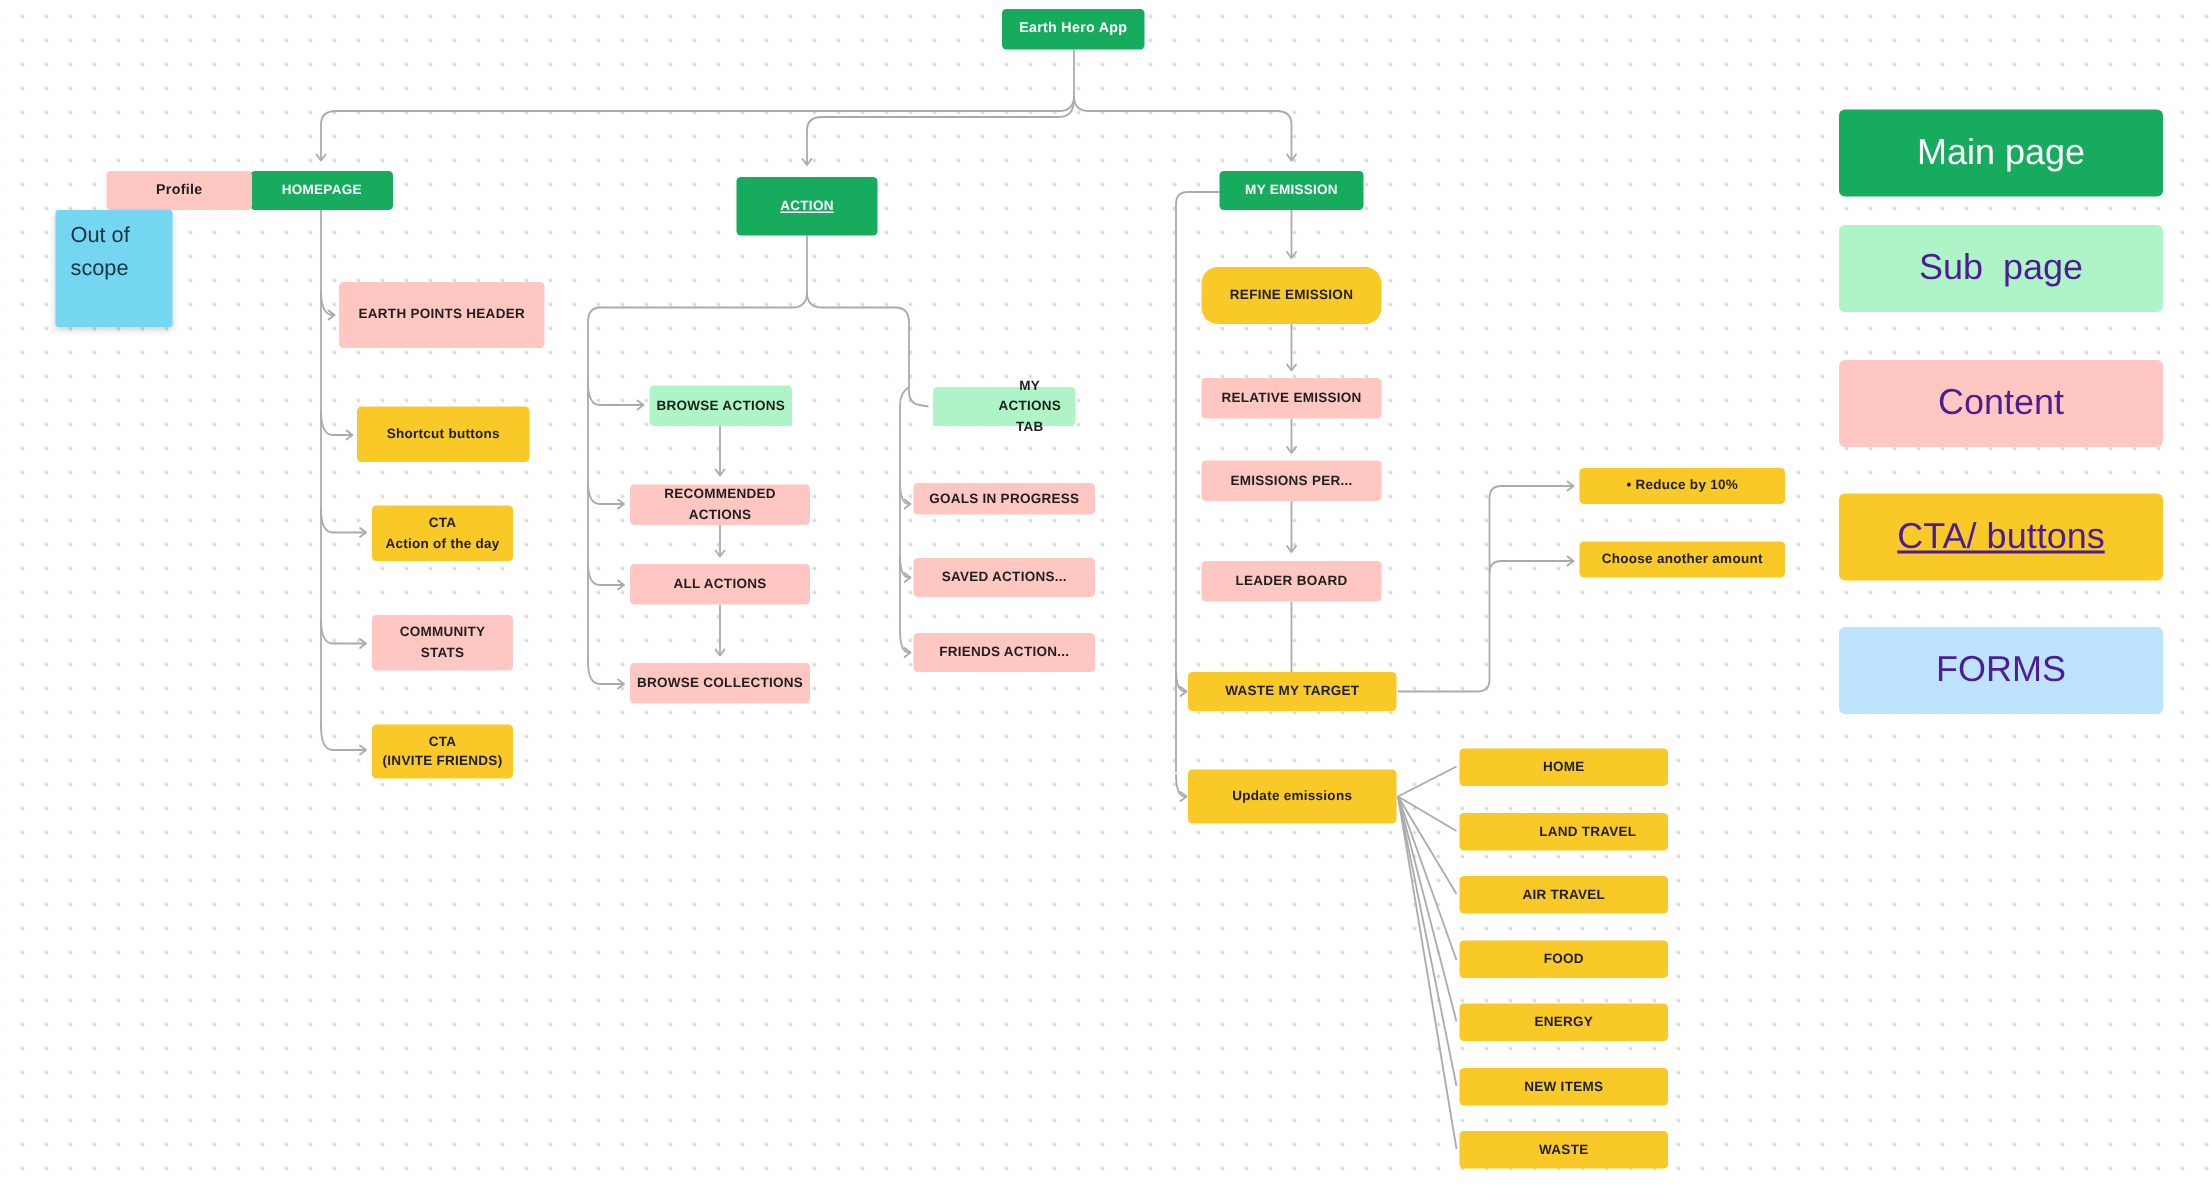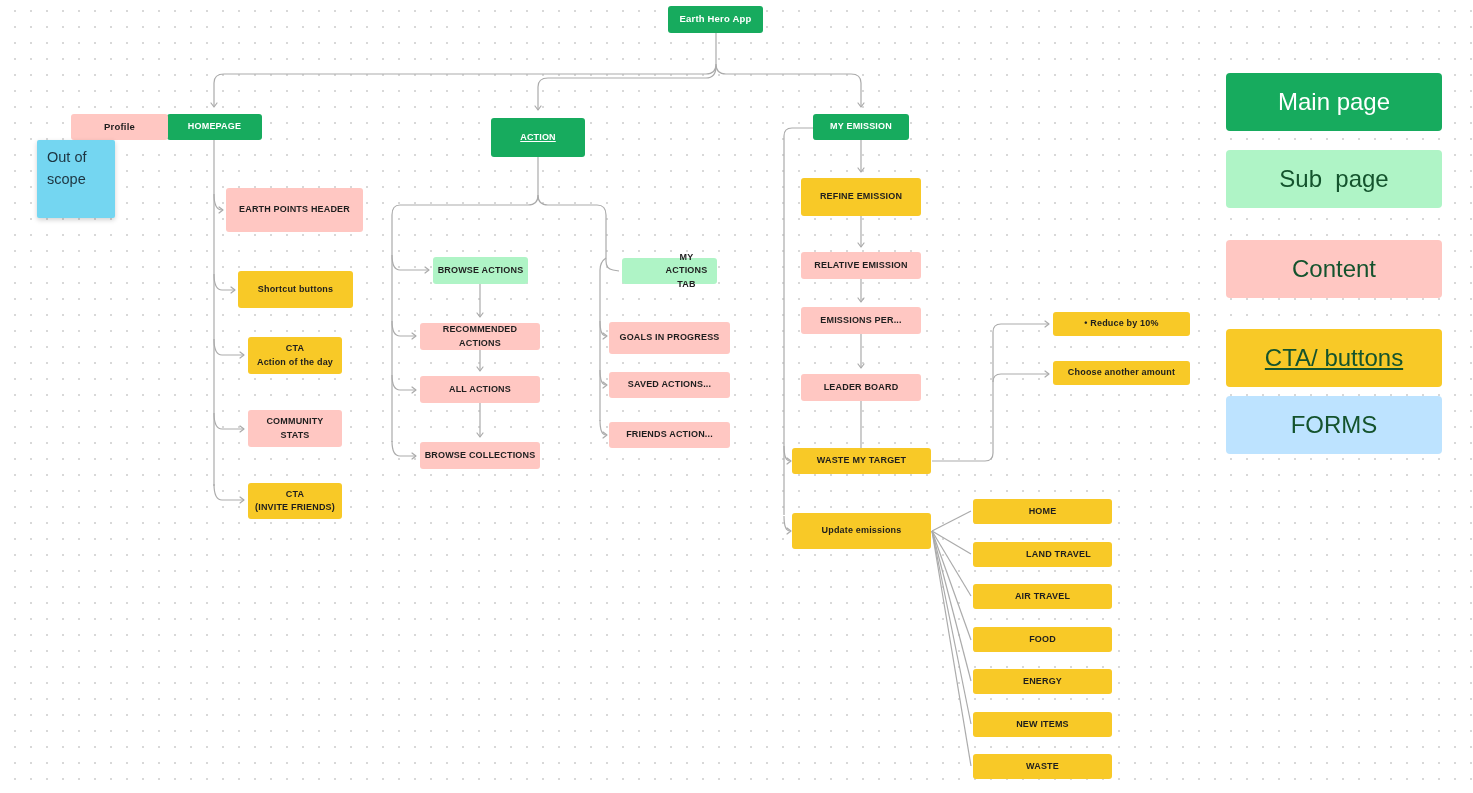--- a/index.html
+++ b/index.html
@@ -50,51 +50,51 @@
   .n-shortcut{left:238px;top:271px;width:115px;height:37px;}
   .n-cta-day{left:248px;top:337px;width:94px;height:37px;}
   .n-community{left:248px;top:410px;width:94px;height:37px;}
   .n-invite{left:248px;top:483px;width:94px;height:36px;}
   .n-action{left:491px;top:118px;width:94px;height:39px;text-decoration:underline;}
   .n-browse-actions{left:433px;top:257px;width:95px;height:27px;}
   .n-recommended{left:420px;top:323px;width:120px;height:27px;}
   .n-all-actions{left:420px;top:376px;width:120px;height:27px;}
   .n-browse-collections{left:420px;top:442px;width:120px;height:27px;}
   .n-my-actions-tab{left:622px;top:258px;width:95px;height:26px;padding-left:38px;}
-  .n-goals{left:609px;top:322px;width:121px;height:32px;}
+  .n-goals{left:609px;top:322px;width:121px;height:21px;}
   .n-saved{left:609px;top:372px;width:121px;height:26px;}
   .n-achieved{left:609px;top:422px;width:121px;height:26px;}
   .n-my-emission{left:813px;top:114px;width:96px;height:26px;}
-  .n-refine{left:801px;top:178px;width:120px;height:38px;}
+  .n-refine{left:801px;top:178px;width:120px;height:38px;border-radius:11px;}
   .n-relative{left:801px;top:252px;width:120px;height:27px;}
   .n-emissions-per{left:801px;top:307px;width:120px;height:27px;}
   .n-leader{left:801px;top:374px;width:120px;height:27px;}
   .n-change-target{left:792px;top:448px;width:139px;height:26px;}
   .n-update{left:792px;top:513px;width:139px;height:36px;}
   .n-reduce{left:1053px;top:312px;width:137px;height:24px;}
   .n-choose{left:1053px;top:361px;width:137px;height:24px;}
   .n-home{left:973px;top:499px;width:139px;height:25px;}
   .n-land{left:973px;top:542px;width:139px;height:25px;padding-left:36px;}
   .n-air{left:973px;top:584px;width:139px;height:25px;}
   .n-food{left:973px;top:627px;width:139px;height:25px;}
   .n-energy{left:973px;top:669px;width:139px;height:25px;}
   .n-new-items{left:973px;top:712px;width:139px;height:25px;}
   .n-waste{left:973px;top:754px;width:139px;height:25px;}
   
   .legend-box{
     position:absolute;left:1226px;width:216px;height:58px;
     display:flex;align-items:center;justify-content:center;
-    border-radius:4px;font-size:24px;font-weight:400;color:#14532d;
+    border-radius:4px;font-size:24px;font-weight:400;color:#4c1d95;
   }
   .legend-box span{white-space:pre;}
   .lg-main{top:73px;background:var(--main-page,#17ab5e);color:#fff;}
   .lg-sub{top:150px;background:var(--sub-page,#aff4c6);}
   .lg-content{top:240px;background:var(--content,#ffc7c2);}
   .lg-cta{top:329px;background:var(--cta-buttons,#f8c927);text-decoration:underline;}
-  .lg-forms{top:396px;background:var(--forms,#bde3ff);}
+  .lg-forms{top:418px;background:var(--forms,#bde3ff);}
 </style>
 </head>
 <body>
 
 <div id="canvas">
 
   <svg class="connectors" width="1473" height="793" viewBox="0 0 1473 793">
     <defs>
       <marker id="arw" markerWidth="10" markerHeight="10" refX="5.5" refY="4.5" orient="auto" markerUnits="userSpaceOnUse">
         <path d="M1.5,1.5 L5.5,4.5 L1.5,7.5" fill="none" stroke="#ababab" stroke-width="1.2" stroke-linecap="round" stroke-linejoin="round"></path>

